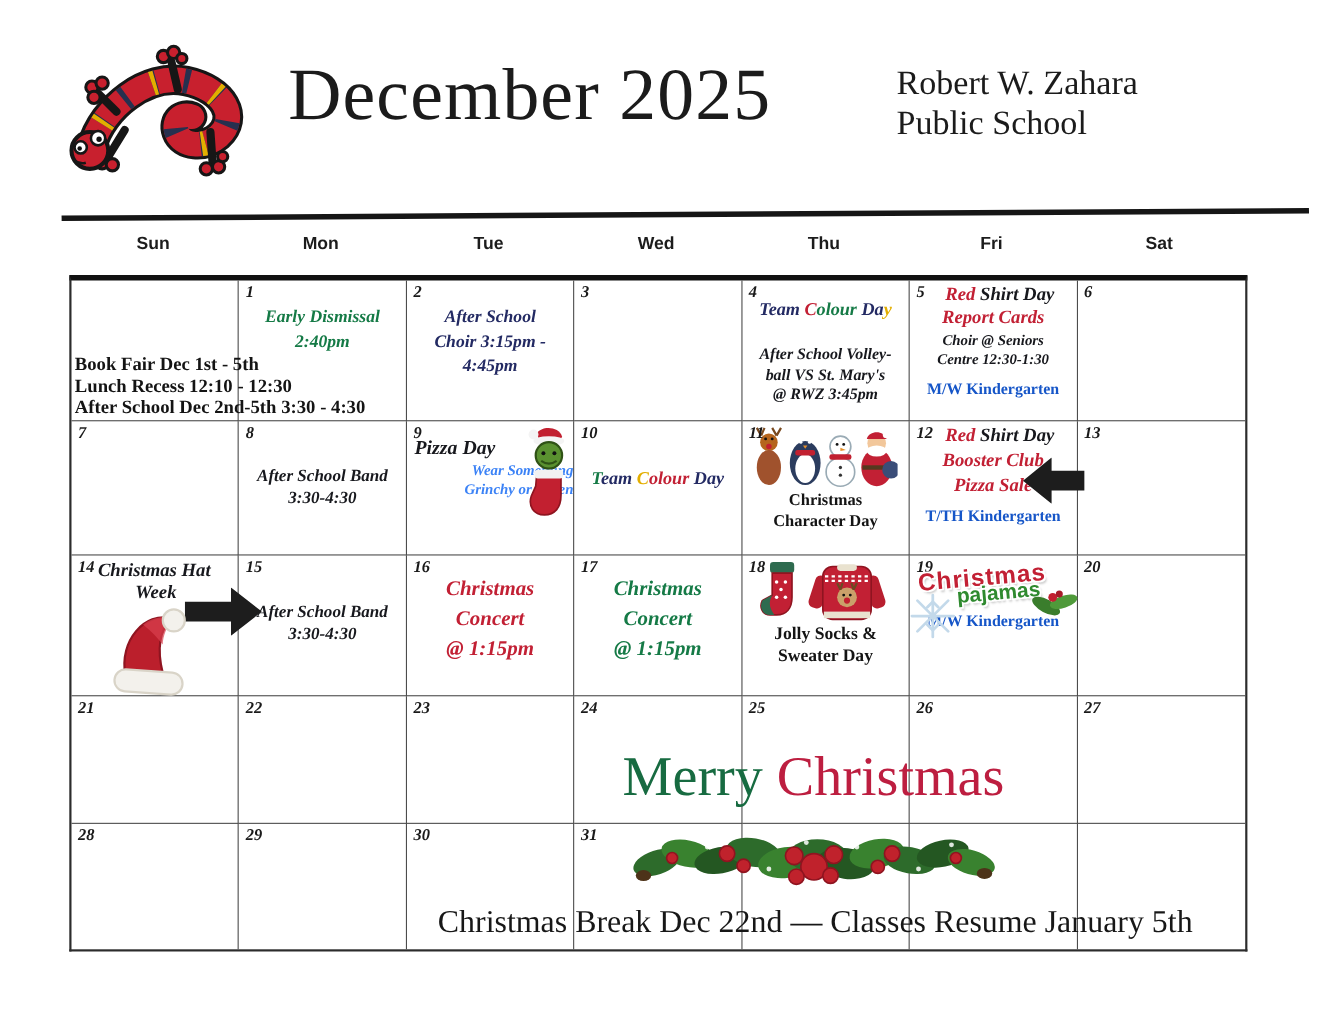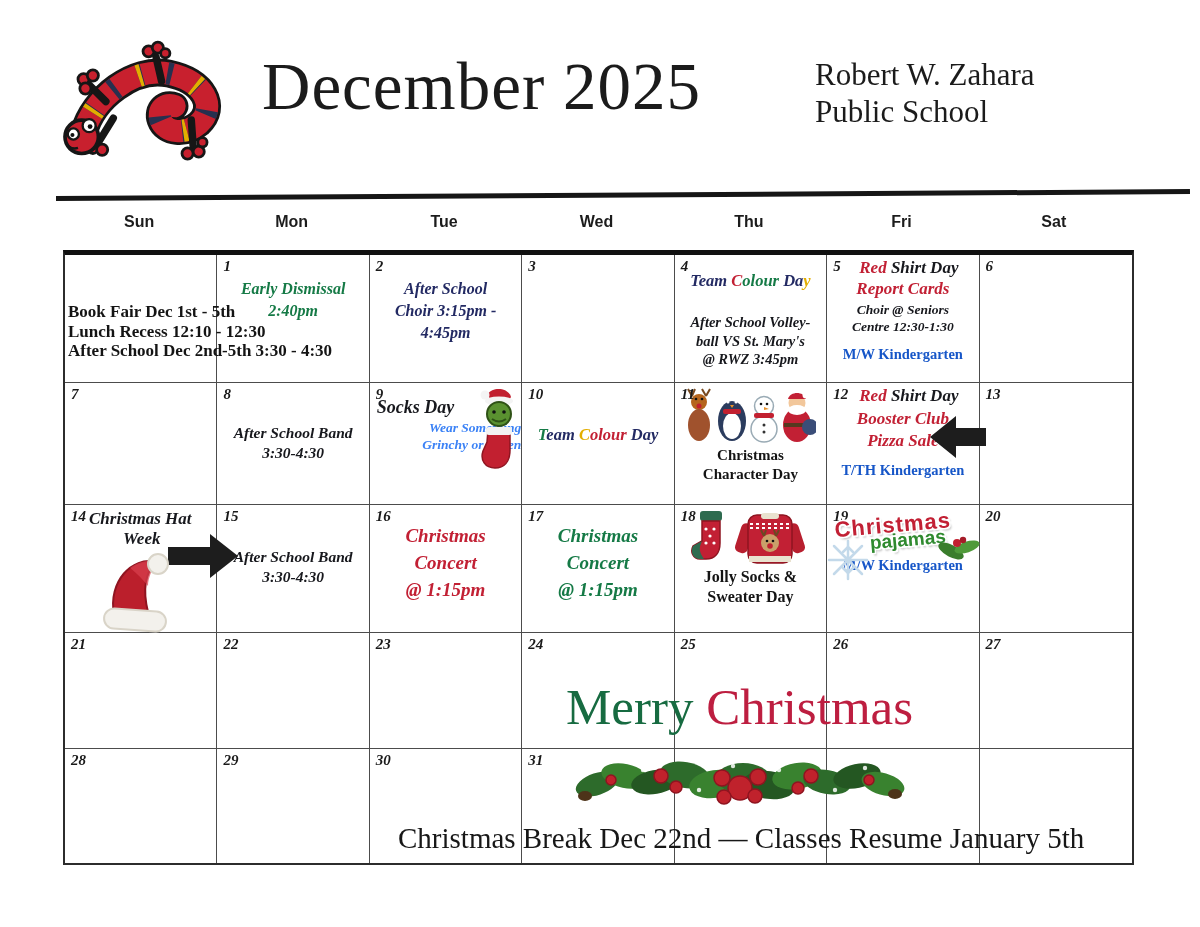--- a/index.html
+++ b/index.html
@@ -65,21 +65,21 @@
   .pj{margin-top:6px;margin-left:8px;transform:rotate(-5deg);font-family:"Liberation Sans",sans-serif;font-weight:bold;}
   .pj1{color:#c22034;font-size:22px;letter-spacing:1px;
        text-shadow:-1.5px -1.5px 0 #fff,1.5px -1.5px 0 #fff,-1.5px 1.5px 0 #fff,1.5px 1.5px 0 #fff,2px 3px 2px #c9c9c9;}
   .pj2{color:#2f8a2f;font-size:19px;margin-top:-8px;margin-left:34px;
        text-shadow:-1.5px -1.5px 0 #fff,1.5px -1.5px 0 #fff,-1.5px 1.5px 0 #fff,1.5px 1.5px 0 #fff,2px 3px 2px #c9c9c9;}
   .snowflake{position:absolute;left:0px;top:34px;}
   .holly{position:absolute;right:-2px;top:30px;}
   .grinch{position:absolute;right:1px;top:3px;}
 
   
-  .sun-note{position:absolute;left:68px;top:302px;font-weight:bold;font-size:17px;line-height:19.5px;
+  .sun-note{position:absolute;left:68px;top:321px;font-weight:bold;font-size:17px;line-height:19.5px;
             white-space:pre-line;color:#141414;}
   .merry{position:absolute;left:566px;top:678px;font-size:51px;white-space:nowrap;}
   .merry .w1{color:#176b41;} .merry .w2{color:#bd1e40;}
   .break-note{position:absolute;left:398px;top:822px;font-size:29px;color:#171717;white-space:nowrap;}
   .garland{position:absolute;left:573px;top:740px;}
   .hat{position:absolute;left:94px;top:548px;}
   .arrow-r{position:absolute;left:168px;top:534px;}
   .arrow-l{position:absolute;left:930px;top:416px;}
 </style>
 </head>
@@ -178,21 +178,21 @@
     <div class="cell">
       <span class="num">7</span>
     </div>
     <div class="cell">
       <span class="num">8</span>
       <div class="ev ev-d8">After School Band
 3:30-4:30</div>
     </div>
     <div class="cell">
       <span class="num">9</span>
-      <div class="ev ev-d9t">Socks Day</div>
+      <div class="ev ev-d9t">Pizza Day</div>
       <div class="ev ev-d9">Wear Something
 Grinchy or Green</div>
       <svg class="grinch" width="42" height="86" viewBox="0 0 42 86">
         <path d="M10 8 C14 1 30 1 33 11 L30 16 L12 14 Z" fill="#c22030"></path>
         <circle cx="7" cy="9" r="4.5" fill="#f4f4f4"></circle>
         <ellipse cx="21" cy="15" rx="14" ry="4.5" fill="#f4f4f4"></ellipse>
         <circle cx="21" cy="28" r="12" fill="#5a9130" stroke="#2f5216" stroke-width="2"></circle>
         <circle cx="16" cy="26" r="1.8" fill="#111"></circle>
           <circle cx="26" cy="26" r="1.8" fill="#111"></circle>
         <path d="M14 33 q7 5 14 0" fill="none" stroke="#2f5216" stroke-width="2"></path>

